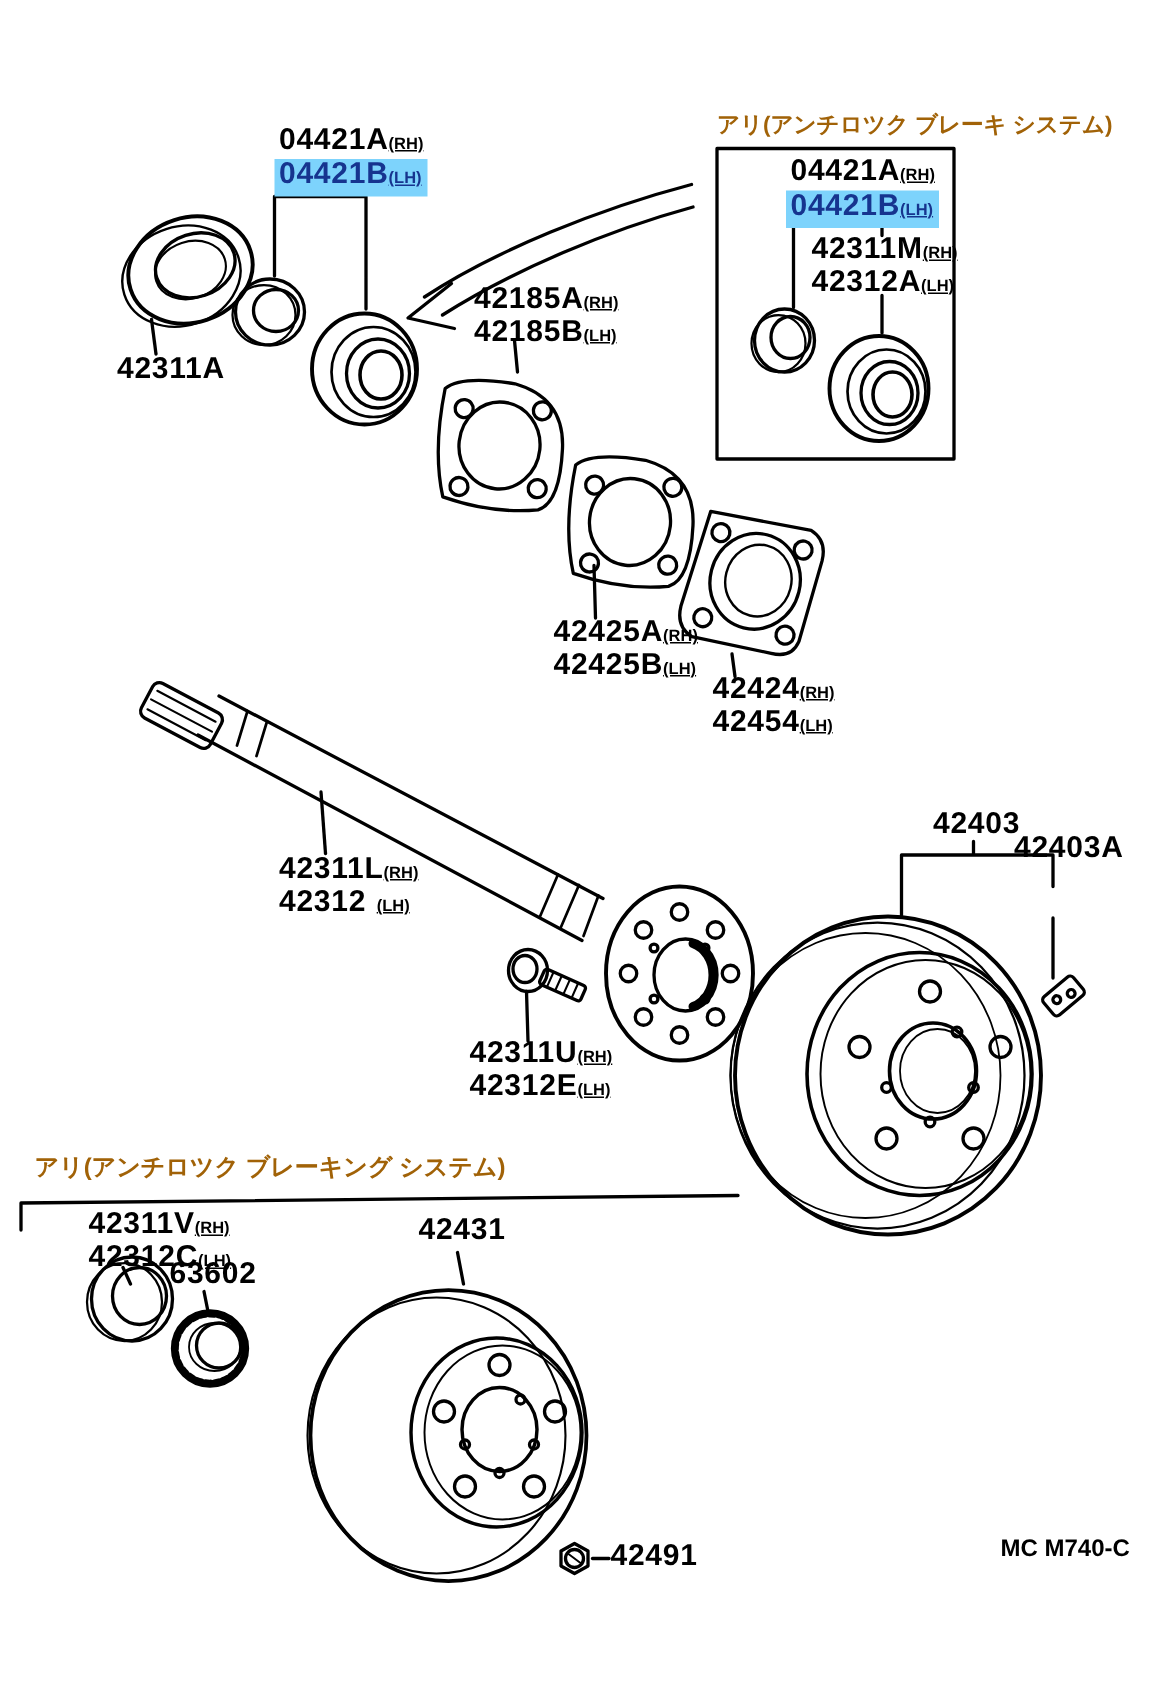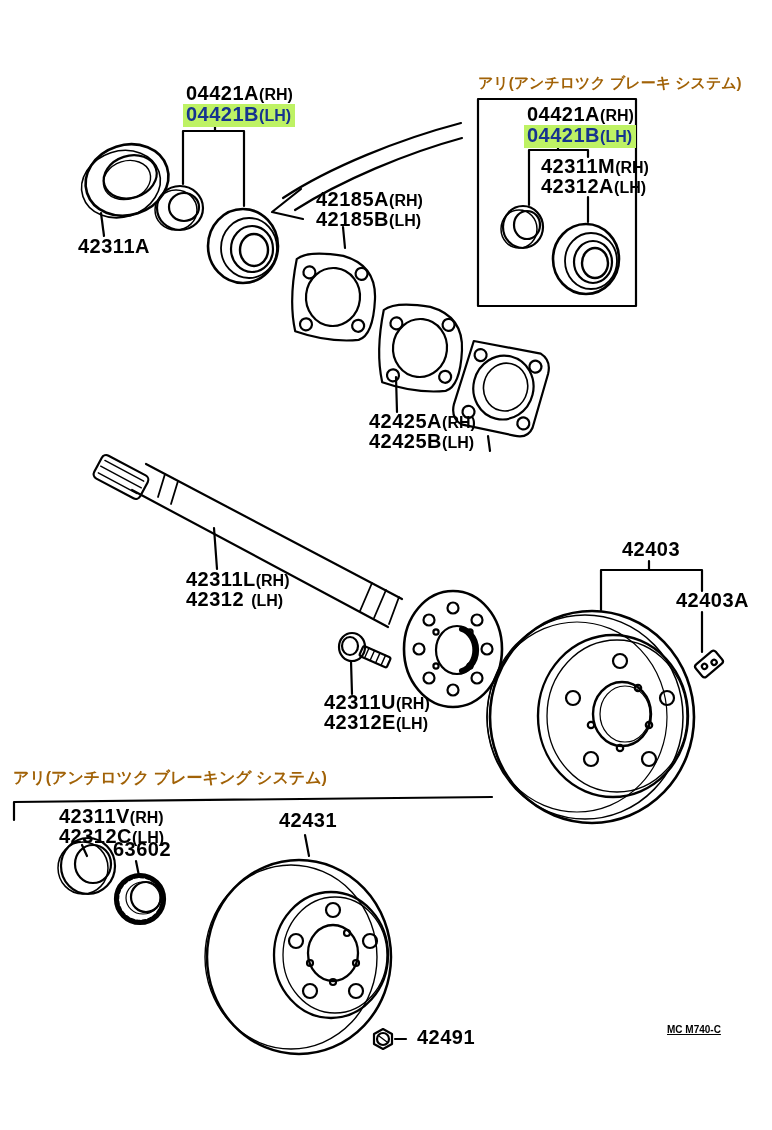--- a/index.html
+++ b/index.html
@@ -4,26 +4,26 @@
 <style>
   html,body{margin:0;padding:0;background:#fff;}
   .canvas{
     position:relative;width:772px;height:1130px;background:#ffffff;
     font-family:"Liberation Sans","DejaVu Sans",sans-serif;color:#000;overflow:hidden;
   }
   svg.art{position:absolute;left:0;top:0;}
   .lbl{position:absolute;font-weight:bold;font-size:20px;line-height:19px;
        letter-spacing:.5px;white-space:nowrap;color:#000;}
   .lbl .row{display:block;}
-  .lbl .side{font-size:16px;letter-spacing:0;}
+  .lbl .side{font-size:11px;letter-spacing:0;text-decoration:underline;}
   .lbl .gapside{margin-left:7px;}
-  .hl{background:#bef264;color:#16348f;padding:1px 4px 2px 3px;margin-left:-3px;display:inline-block;}
+  .hl{background:#7dd3fc;color:#16348f;padding:1px 4px 2px 3px;margin-left:-3px;display:inline-block;}
   .jp{position:absolute;font-weight:bold;font-size:15px;letter-spacing:0;white-space:nowrap;color:#a16207;}
   .jp.big{font-size:16px;}
-  .code{position:absolute;font-weight:bold;font-size:10px;letter-spacing:0;color:#000;text-decoration:underline;}
+  .code{position:absolute;font-weight:bold;font-size:16px;letter-spacing:0;color:#000;}
 </style>
 </head>
 <body>
 
 <div class="canvas">
 
   <svg class="art" width="772" height="1130" viewBox="0 0 772 1130">
     <g fill="none" stroke="#000" stroke-width="2.2" stroke-linecap="round" stroke-linejoin="round">
 
       <g transform="rotate(-18 127 180)">
@@ -234,53 +234,57 @@
   <div class="lbl" style="left:316px;top:190px">
     <span class="row"><span>42185A</span><span class="side">(RH)</span></span>
     <span class="row"><span>42185B</span><span class="side">(LH)</span></span>
   </div>
 
   <div class="lbl" style="left:369px;top:412px">
     <span class="row"><span>42425A</span><span class="side">(RH)</span></span>
     <span class="row"><span>42425B</span><span class="side">(LH)</span></span>
   </div>
 
+  <div class="lbl" style="left:475px;top:450px">
+    <span class="row"><span>42424</span><span class="side">(RH)</span></span>
+    <span class="row"><span>42454</span><span class="side">(LH)</span></span>
+  </div>
 
   <div class="lbl" style="left:186px;top:570px">
     <span class="row"><span>42311L</span><span class="side">(RH)</span></span>
     <span class="row"><span>42312</span><span class="side gapside">(LH)</span></span>
   </div>
 
-  <div class="lbl" style="left:324px;top:693px">
+  <div class="lbl" style="left:313px;top:693px">
     <span class="row"><span>42311U</span><span class="side">(RH)</span></span>
     <span class="row"><span>42312E</span><span class="side">(LH)</span></span>
   </div>
 
   <div class="lbl" style="left:622px;top:540px">
     <span class="row"><span>42403</span></span>
   </div>
 
-  <div class="lbl" style="left:676px;top:591px">
+  <div class="lbl" style="left:676px;top:556px">
     <span class="row"><span>42403A</span></span>
   </div>
 
-  <div class="jp big" style="left:13px;top:768px">アリ(アンチロツク ブレーキング システム)</div>
+  <div class="jp big" style="left:23px;top:768px">アリ(アンチロツク ブレーキング システム)</div>
 
   <div class="lbl" style="left:59px;top:807px">
     <span class="row"><span>42311V</span><span class="side">(RH)</span></span>
     <span class="row"><span>42312C</span><span class="side">(LH)</span></span>
   </div>
 
   <div class="lbl" style="left:113px;top:840px">
     <span class="row"><span>63602</span></span>
   </div>
 
   <div class="lbl" style="left:279px;top:811px">
     <span class="row"><span>42431</span></span>
   </div>
 
-  <div class="lbl" style="left:417px;top:1028px">
+  <div class="lbl" style="left:407px;top:1028px">
     <span class="row"><span>42491</span></span>
   </div>
 
   <div class="code" style="left:667px;top:1024px">MC M740-C</div>
 
 </div>
 
 </body></html>

